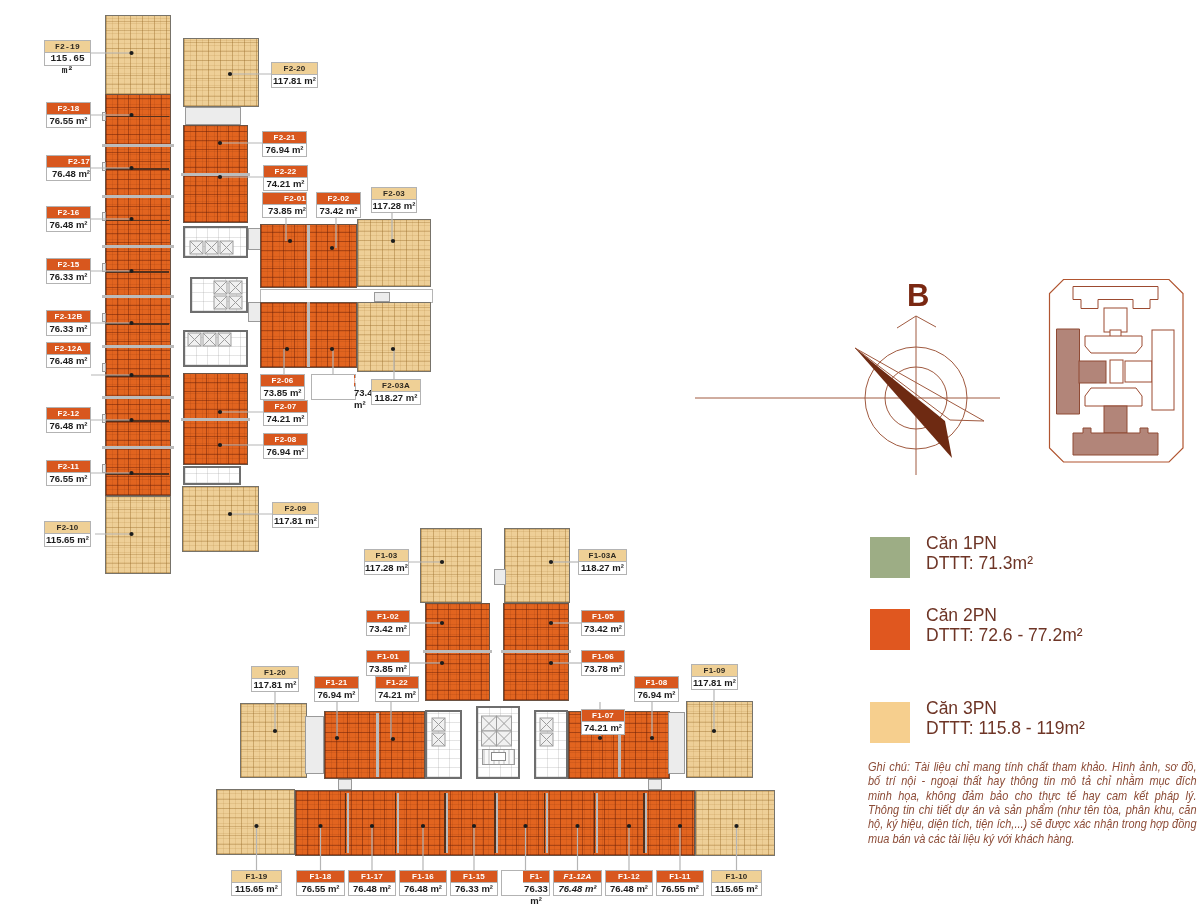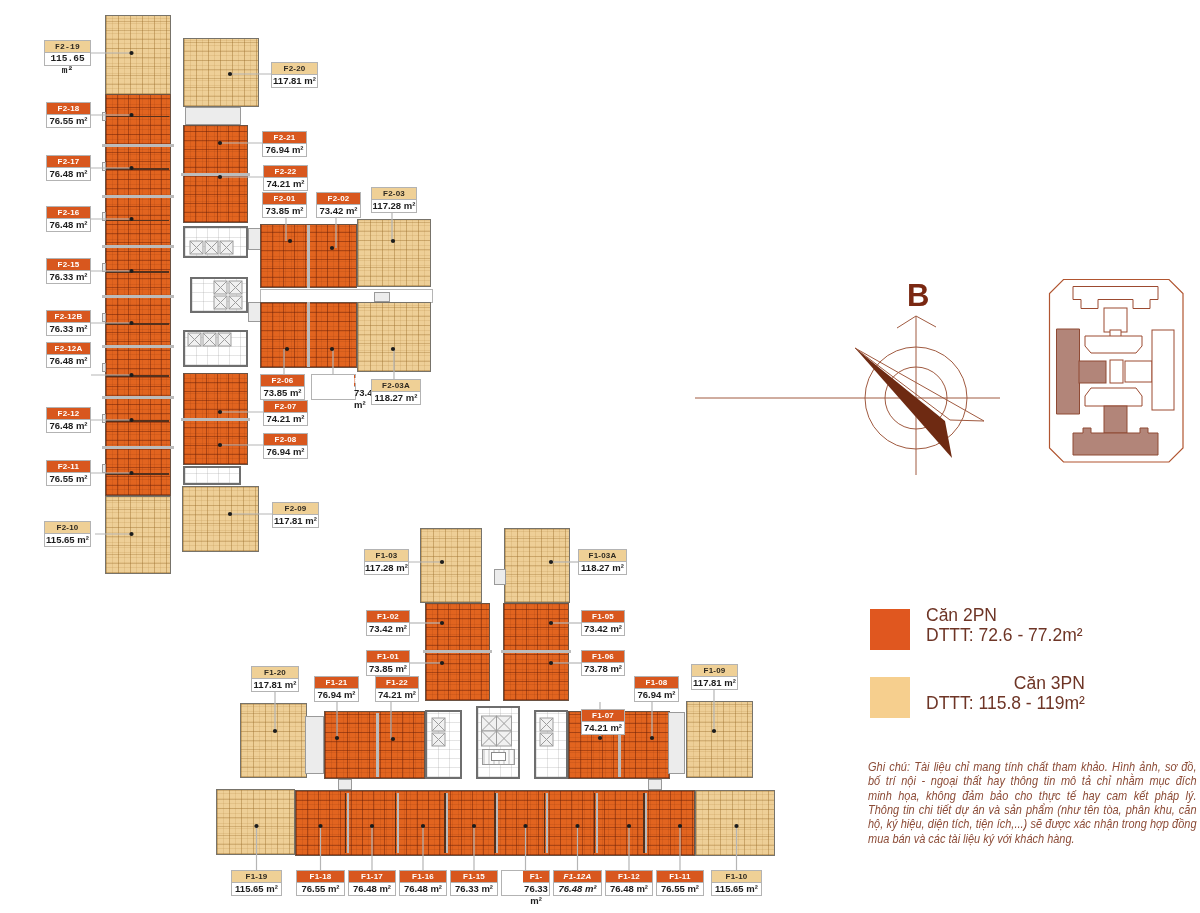--- a/index.html
+++ b/index.html
@@ -126,21 +126,21 @@
 <div class="hdiv" style="left:645.2px;top:793px;width:2px;height:60px;border:none;"></div>
 <div class="dwall" style="left:643.2px;top:793px;width:1.5px;height:60px;"></div>
 <div class="lab" style="left:44px;top:40px;width:47px;font-family:Liberation Mono, monospace;">
       <div class="lh bb">F2-19</div>
       <div class="lv">115.65 m²</div>
     </div>
 <div class="lab" style="left:46px;top:102px;width:45px;">
       <div class="lh">F2-18</div>
       <div class="lv">76.55 m²</div>
     </div>
-<div class="lab" style="left:46px;top:155px;width:45px;">
+<div class="lab" style="left:46px;top:155px;width:45px;text-align:right;">
       <div class="lh">F2-17</div>
       <div class="lv">76.48 m²</div>
     </div>
 <div class="lab" style="left:46px;top:206px;width:45px;">
       <div class="lh">F2-16</div>
       <div class="lv">76.48 m²</div>
     </div>
 <div class="lab" style="left:46px;top:258px;width:45px;">
       <div class="lh">F2-15</div>
       <div class="lv">76.33 m²</div>
@@ -170,21 +170,21 @@
       <div class="lv">117.81 m²</div>
     </div>
 <div class="lab" style="left:262px;top:131px;width:45px;">
       <div class="lh">F2-21</div>
       <div class="lv">76.94 m²</div>
     </div>
 <div class="lab" style="left:263px;top:165px;width:45px;">
       <div class="lh">F2-22</div>
       <div class="lv">74.21 m²</div>
     </div>
-<div class="lab" style="left:262px;top:192px;width:45px;">
+<div class="lab" style="left:262px;top:192px;width:45px;text-align:right;">
       <div class="lh">F2-01</div>
       <div class="lv">73.85 m²</div>
     </div>
 <div class="lab" style="left:316px;top:192px;width:45px;">
       <div class="lh">F2-02</div>
       <div class="lv">73.42 m²</div>
     </div>
 <div class="lab" style="left:371px;top:187px;width:46px;">
       <div class="lh bb">F2-03</div>
       <div class="lv">117.28 m²</div>
@@ -473,25 +473,29 @@
 <rect x="1152" y="330" width="22" height="80"></rect>
 <path d="M1091,388 h45 l6,8 v10 h-57 v-10 z"></path>
 </g>
 <g stroke="#8f4a34" stroke-width="1" fill="#b28579">
 <path d="M1056.5,329 h23 v85 h-23 z"></path>
 <rect x="1079" y="361" width="27" height="22"></rect>
 <rect x="1104" y="406" width="23" height="27"></rect>
 <path d="M1073,433 h10 v-5 h8 v5 h49 v-5 h8 v5 h10 v22 h-85 z"></path>
 </g>
     </svg>
+<div class="leg" style="top:537px;height:42px;">
+      <div class="legsq" style="background:#9dad85;"></div>
+<div class="legtx"><b style="font-weight:normal">Căn 1PN</b><br>DTTT: 71.3m²</div>
+    </div>
 <div class="leg" style="top:609px;height:42px;">
       <div class="legsq" style="background:#e0571f;"></div>
 <div class="legtx">Căn 2PN<br>DTTT: 72.6 - 77.2m²</div>
     </div>
-<div class="leg" style="top:677px;height:42px;text-align:right;">
+<div class="leg" style="top:702px;height:42px;">
       <div class="legsq" style="background:#f6cf8e;"></div>
 <div class="legtx">Căn 3PN<br>DTTT: 115.8 - 119m²</div>
     </div>
 <div id="note">
       <div class="nln">Ghi chú: Tài liệu chỉ mang tính chất tham khảo. Hình ảnh, sơ đồ,</div>
       <div class="nln">bố trí nội - ngoại thất hay thông tin mô tả chỉ nhằm mục đích</div>
       <div class="nln">minh họa, không đảm bảo cho thực tế hay cam kết pháp lý.</div>
       <div class="nln">Thông tin chi tiết dự án và sản phẩm (như tên tòa, phân khu, căn</div>
       <div class="nln">hộ, ký hiệu, diện tích, tiện ích,...) sẽ được xác nhận trong hợp đồng</div>
       <div class="nln last">mua bán và các tài liệu ký với khách hàng.</div>

